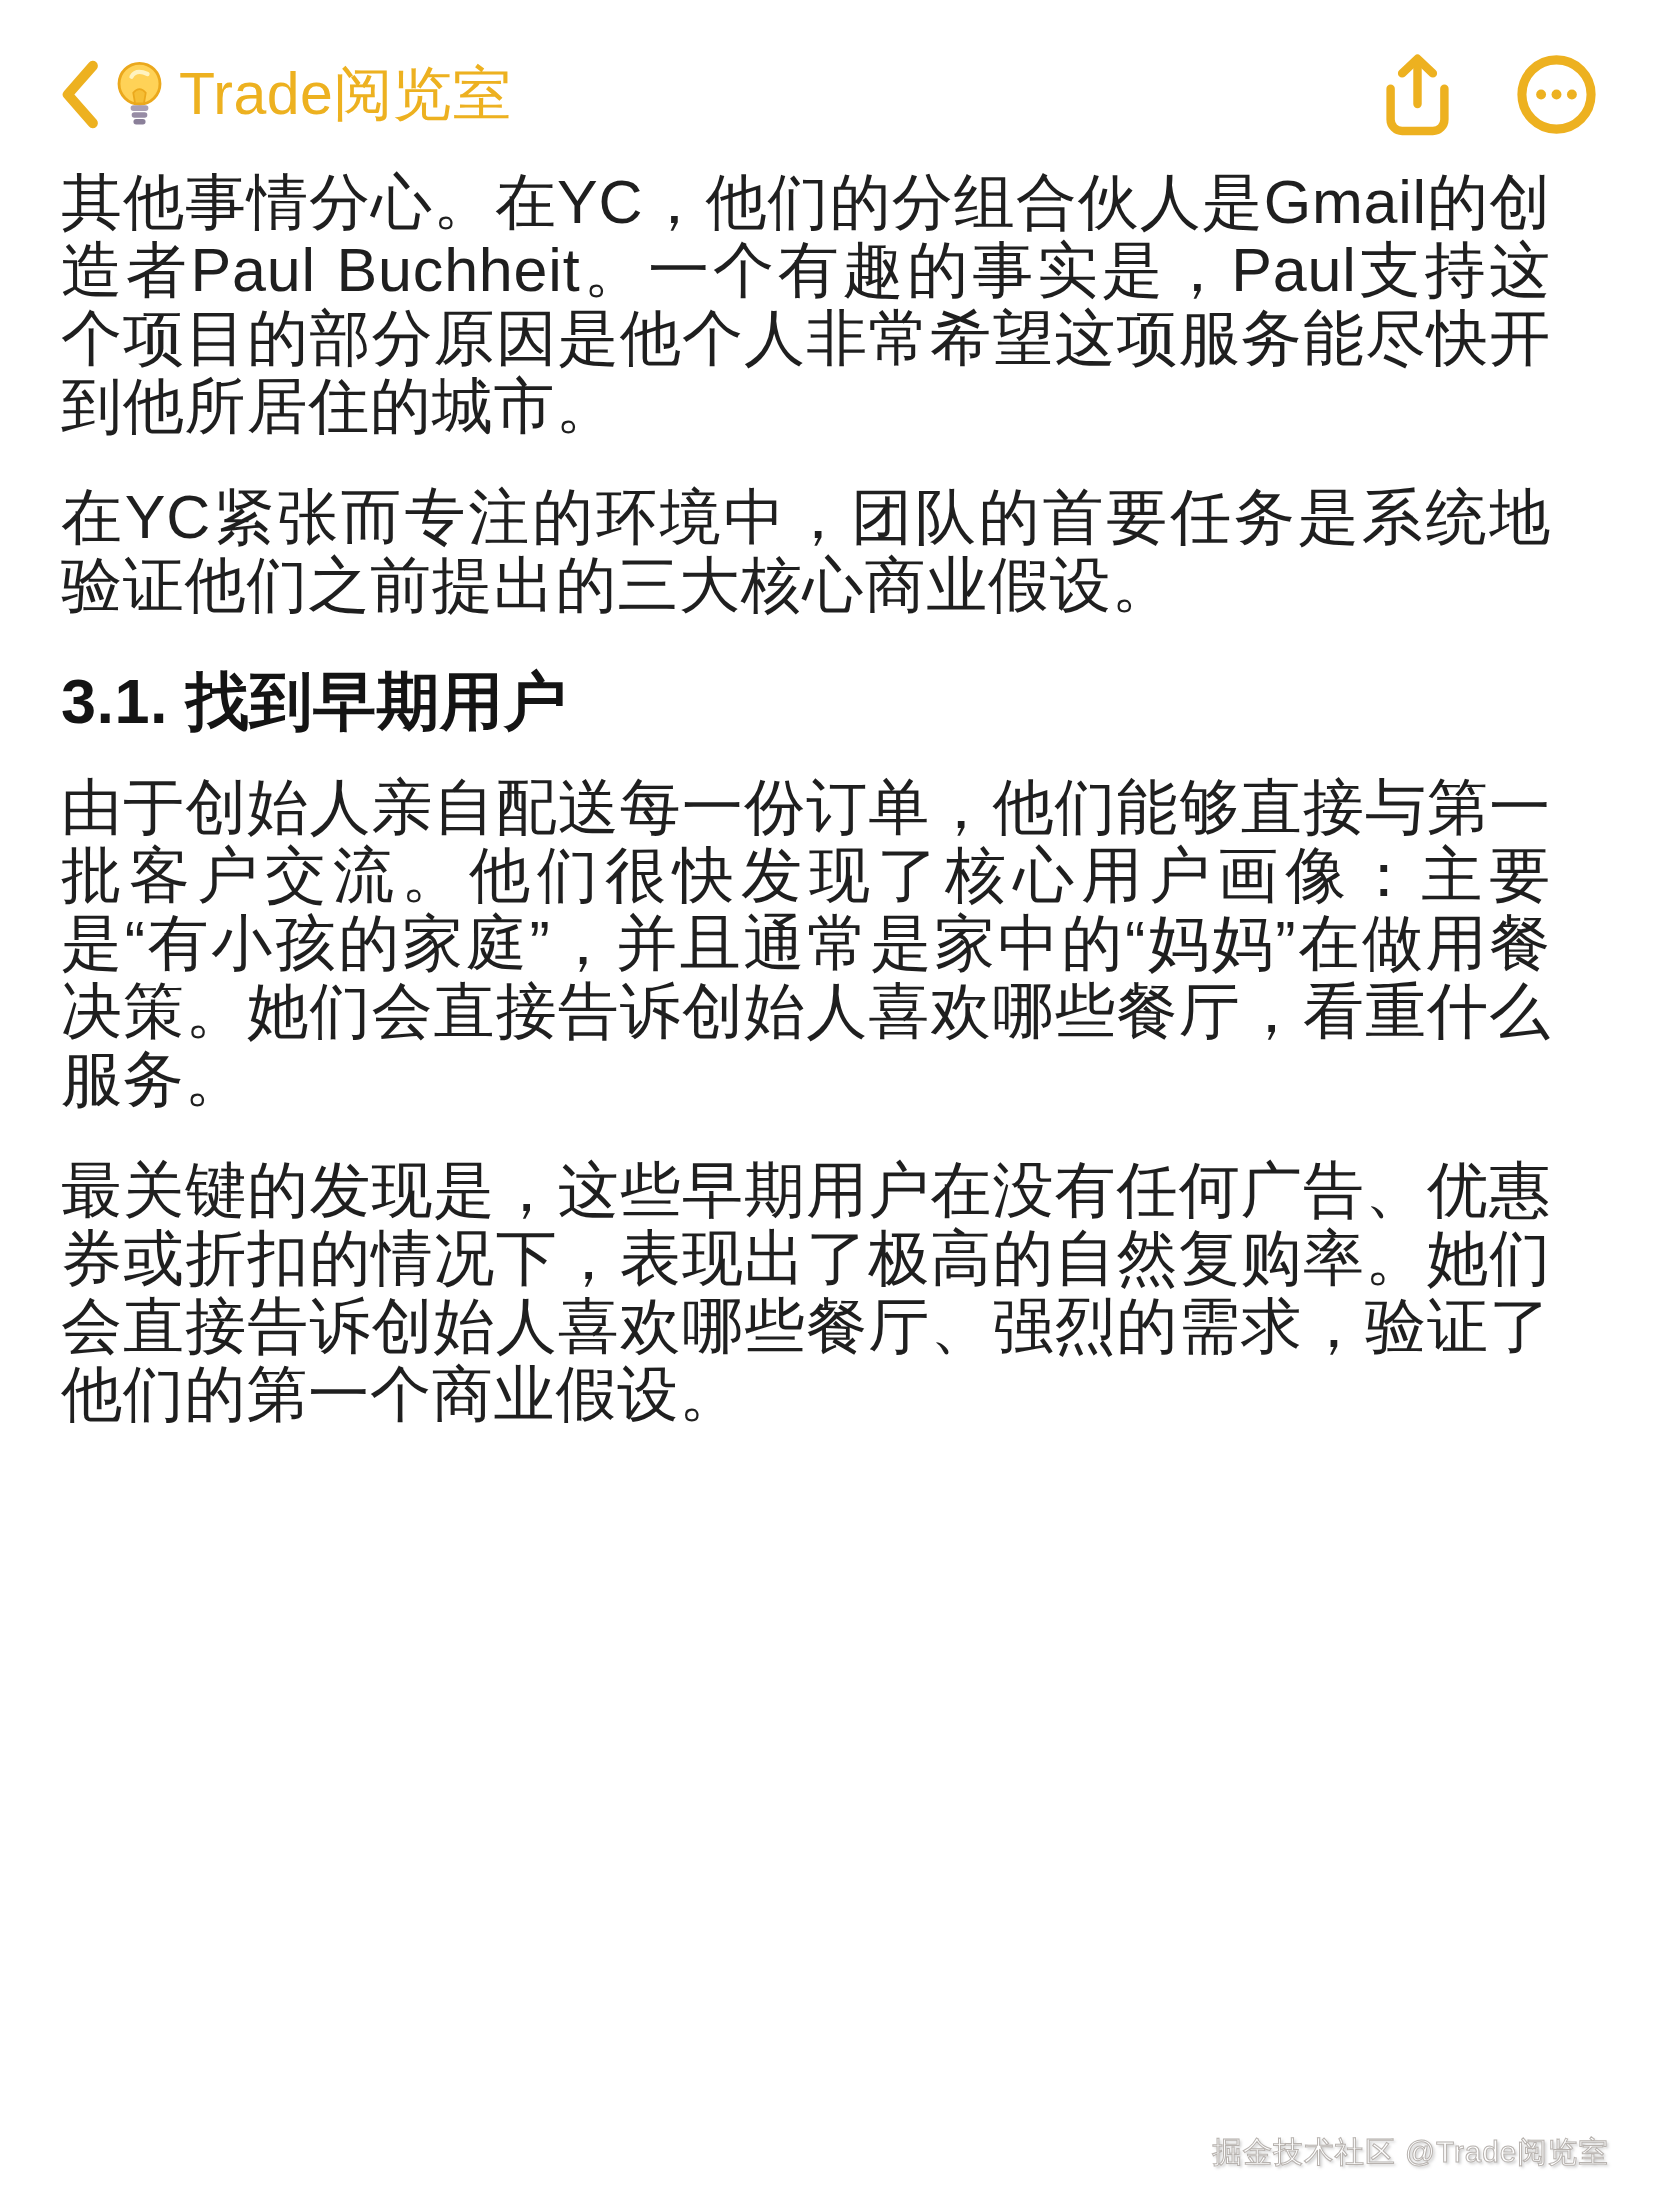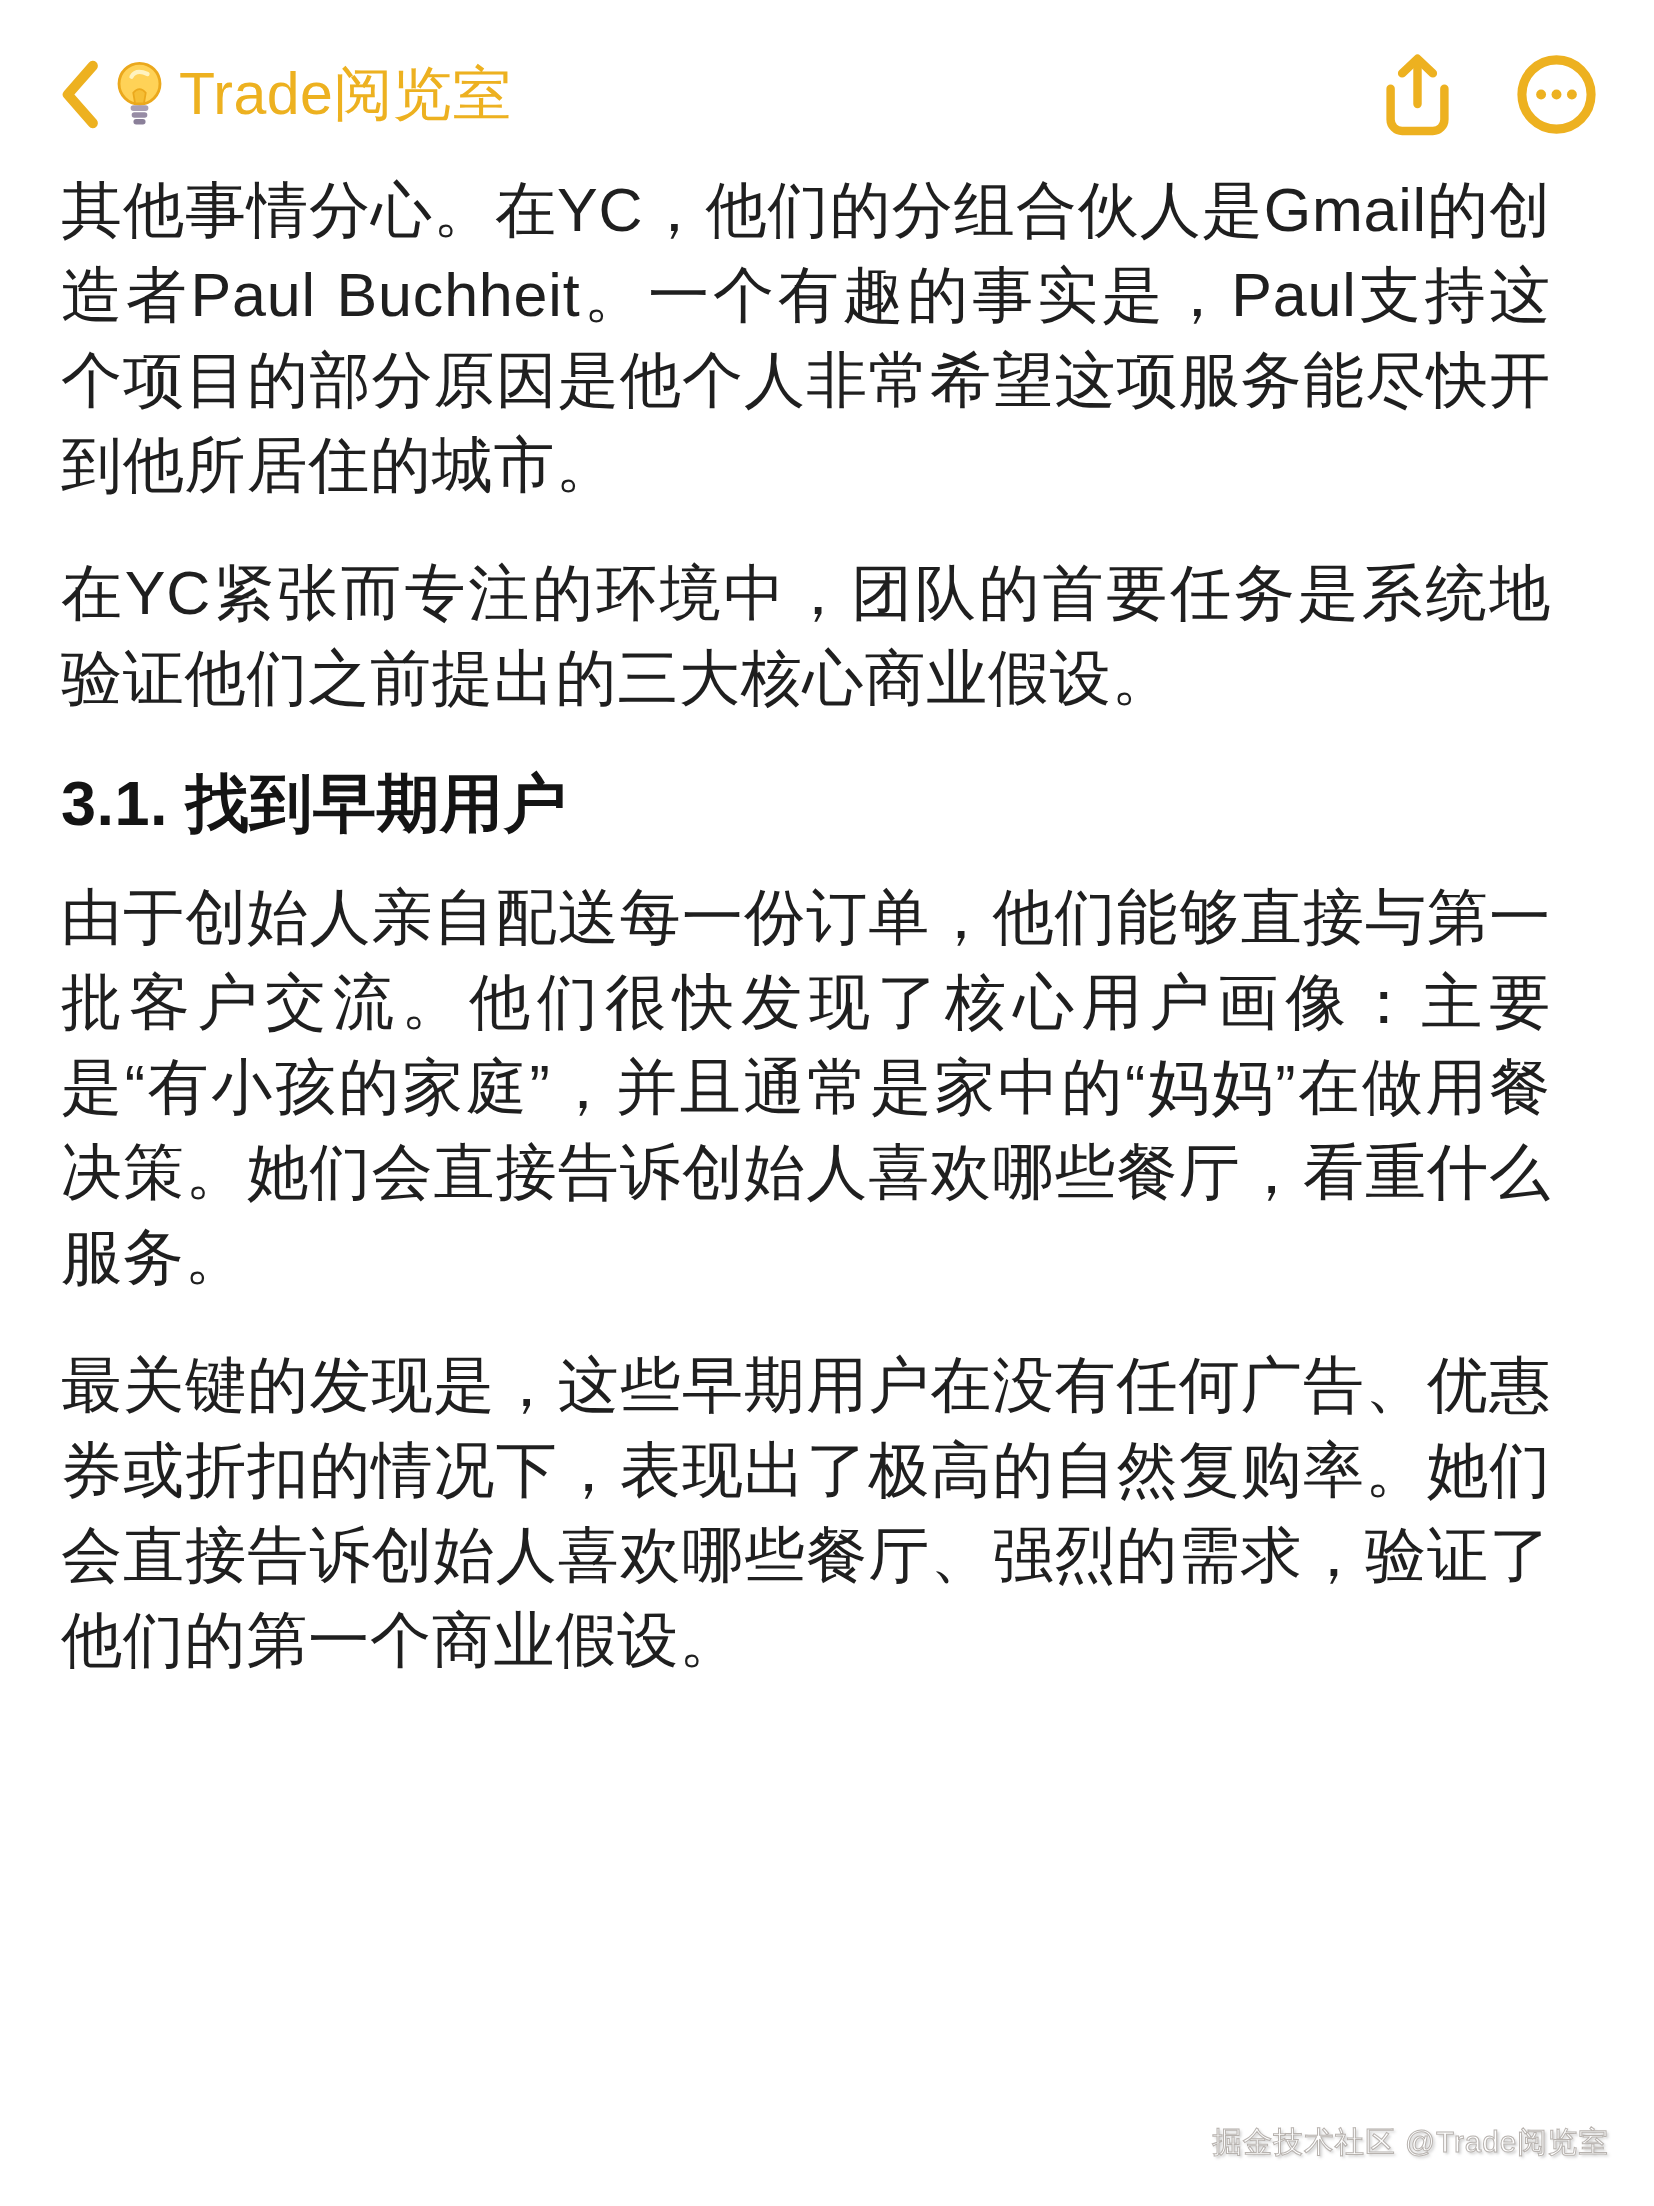--- a/index.html
+++ b/index.html
@@ -26,21 +26,21 @@
     letter-spacing: 0.5px;
     white-space: nowrap;
   }
   .nav-right { display: flex; align-items: center; gap: 61px; }
   .icon-btn { display: inline-flex; align-items: center; justify-content: center; cursor: pointer; background: none; border: none; }
   main {
     padding: 11.8px 104px 0 61px;
   }
   p.body-text {
     font-size: 61px;
-    line-height: 85px;
+    line-height: 68px;
     letter-spacing: 0.8px;
     text-align: justify;
     color: #1f1f1f;
     margin: 0 0 43px 0;
   }
   h2.section-heading {
     font-size: 66px;
     font-weight: 700;
     color: #141414;
     letter-spacing: 0.5px;
@@ -51,21 +51,21 @@
     font-size: 63px;
     font-weight: 700;
     color: #141414;
     letter-spacing: 0.5px;
     margin: 0 0 32px 0;
     line-height: 79px;
   }
   .watermark {
     position: absolute;
     right: 46px;
-    bottom: 44px;
+    bottom: 34px;
     font-size: 29.6px;
     letter-spacing: 1px;
     color: #ffffff;
     -webkit-text-stroke: 1px #b7b2ae;
     text-shadow: 2px 2px 3px rgba(90,90,90,0.35);
     white-space: nowrap;
   }
 </style>
 </head>
 <body>

